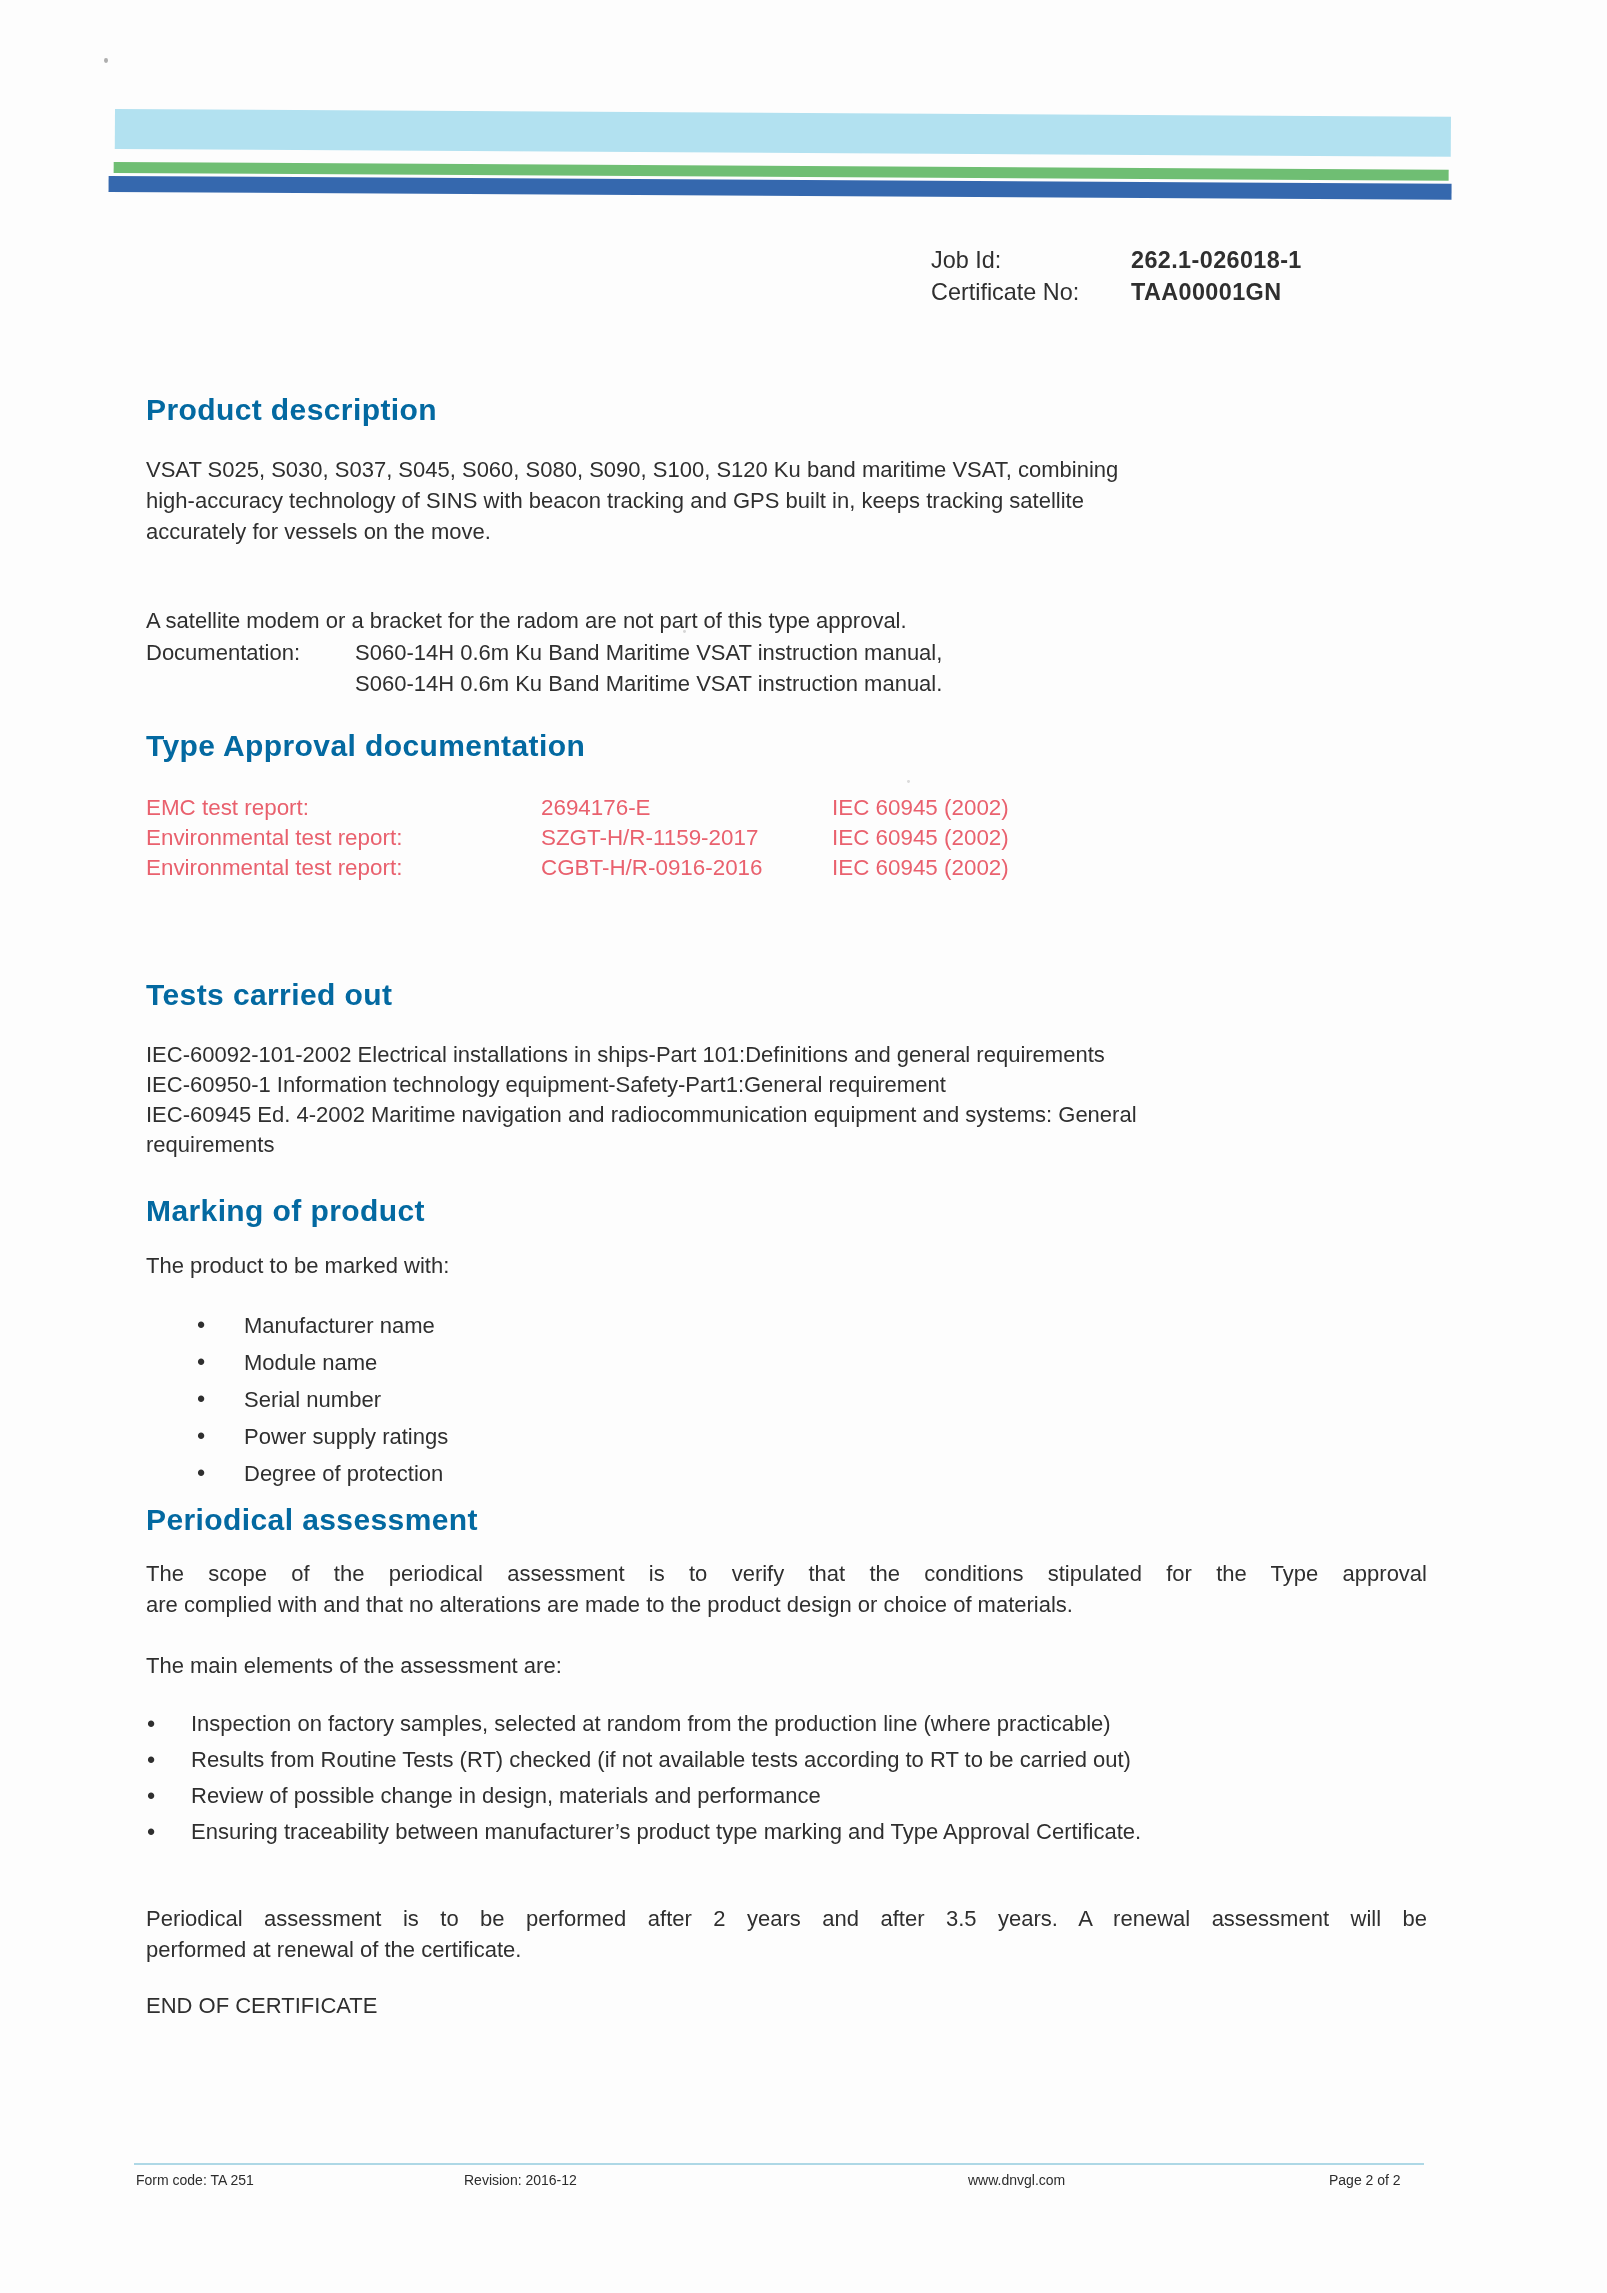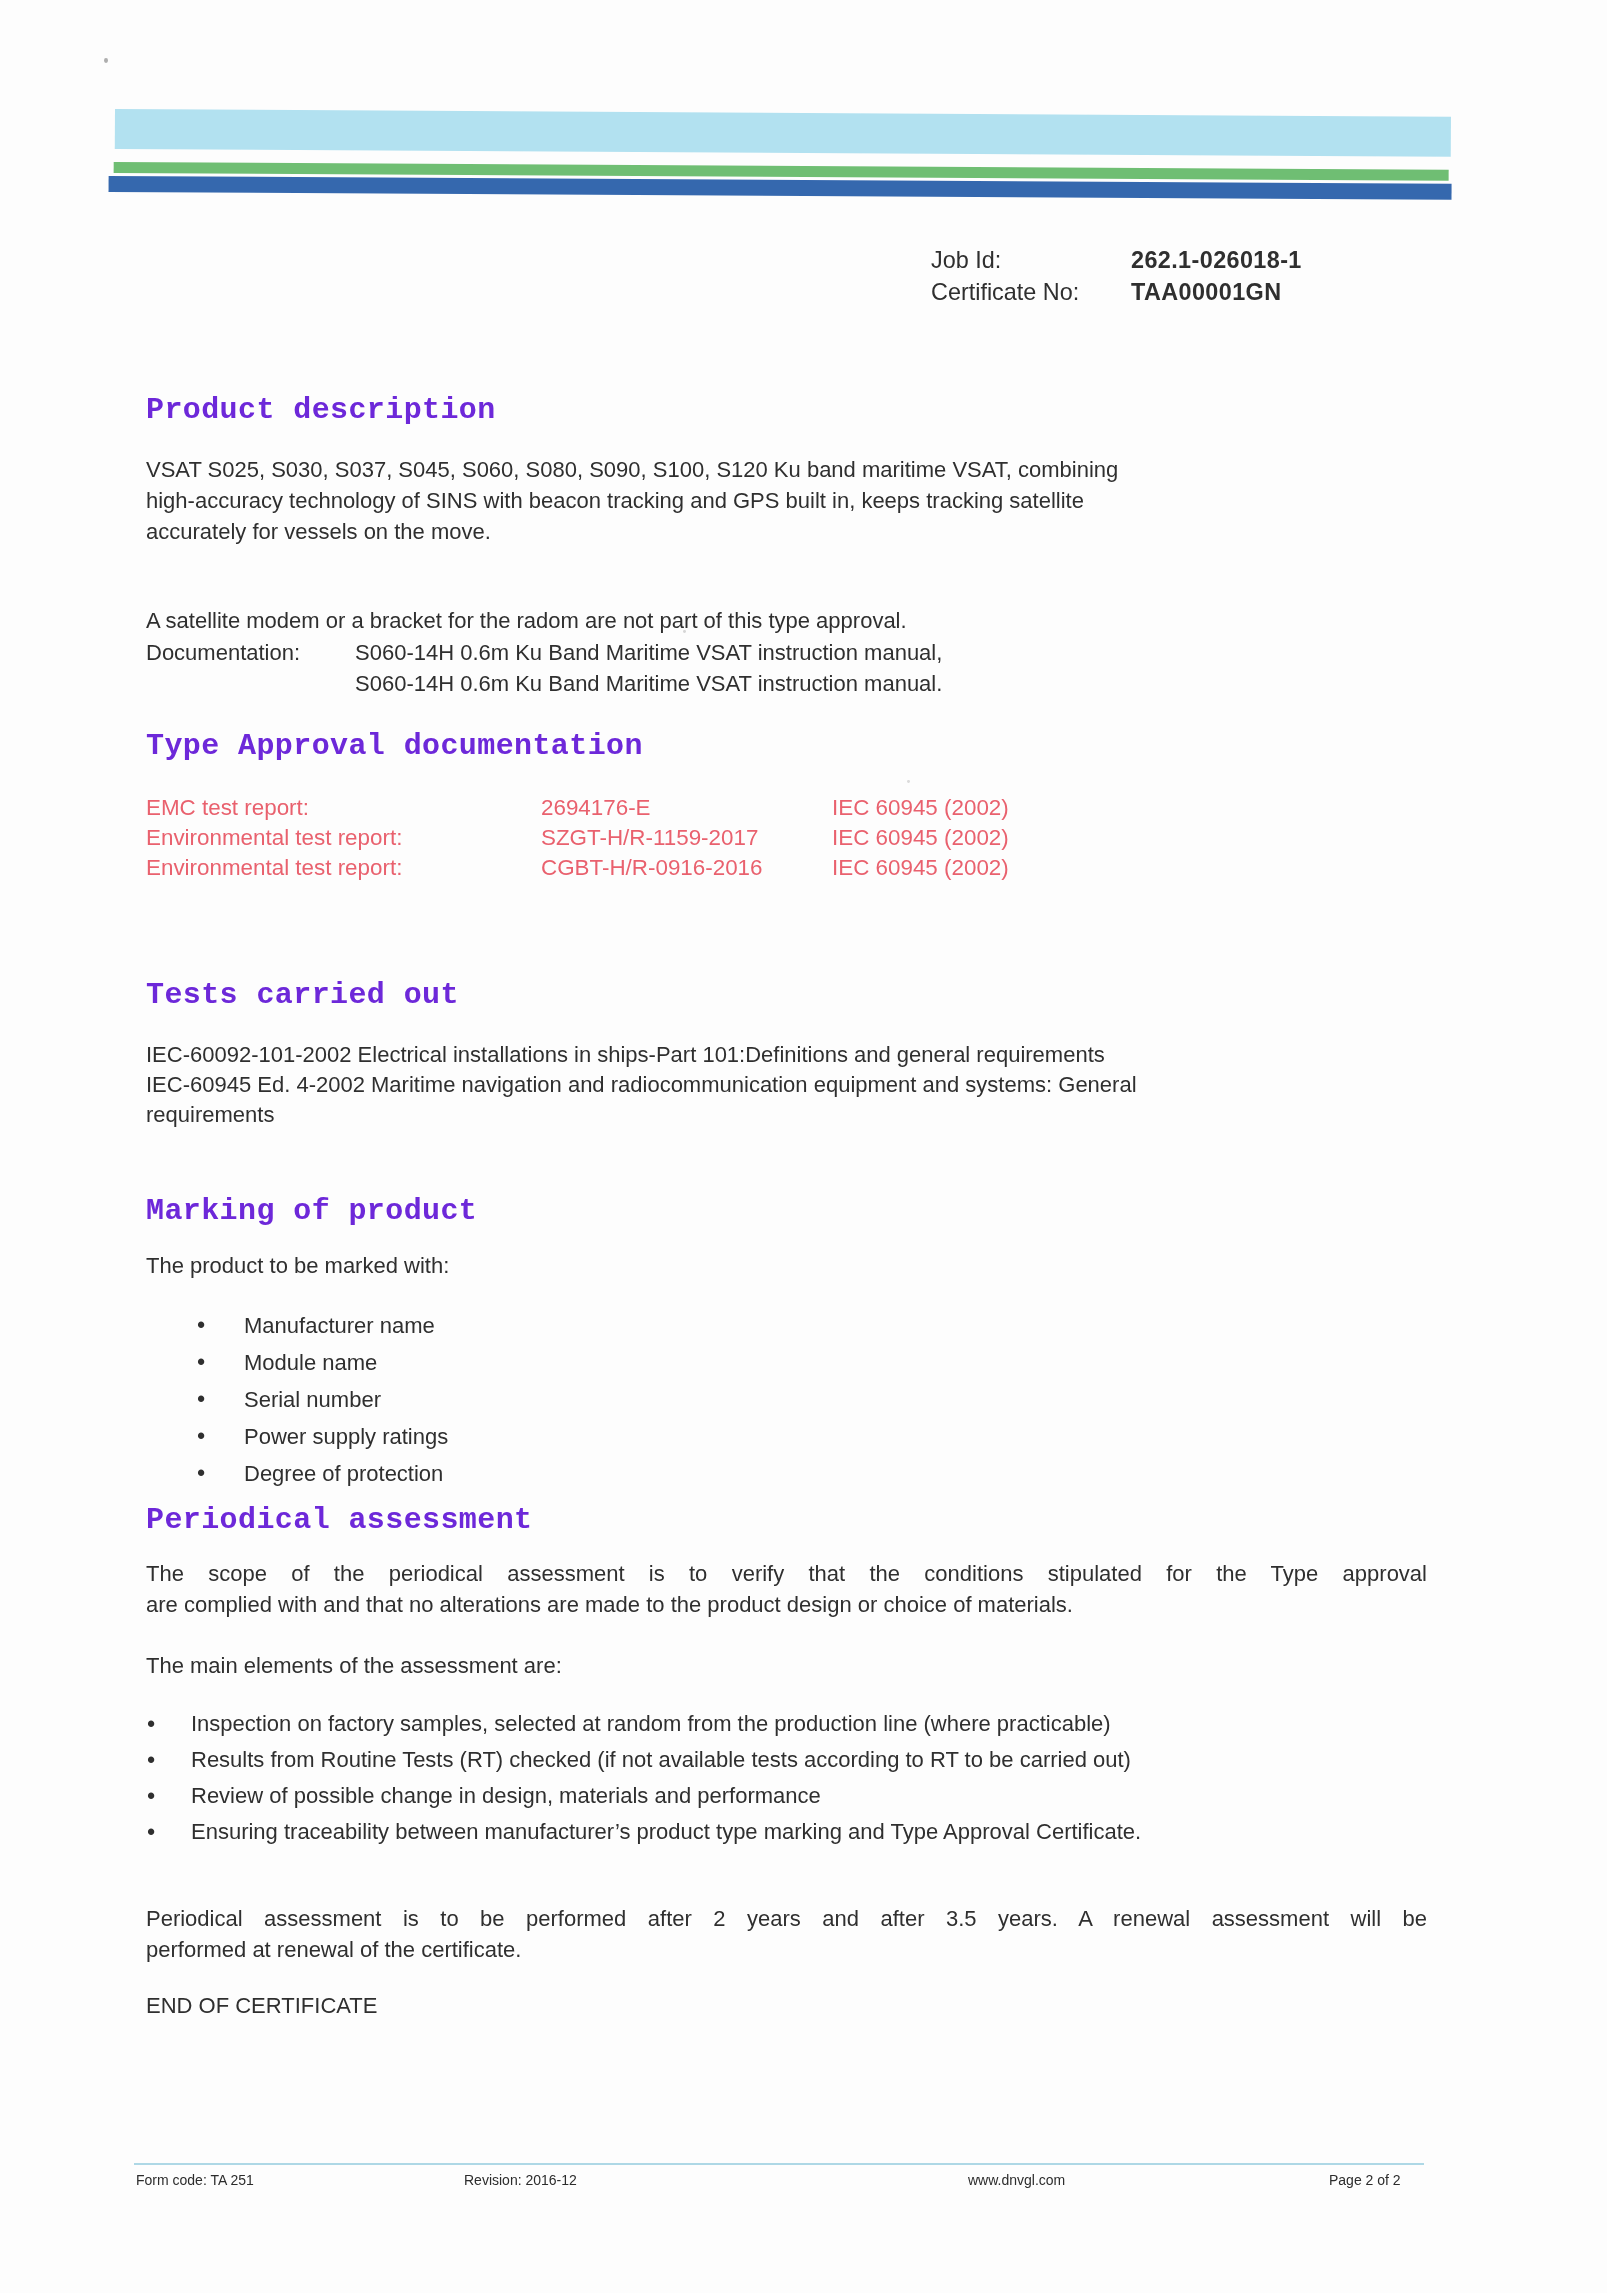--- a/index.html
+++ b/index.html
@@ -27,21 +27,21 @@
   .bar-cyan{left:115px;top:109px;width:1336px;height:40px;background:var(--band-cyan);}
   .bar-green{left:114px;top:162px;width:1335px;height:10.7px;background:var(--band-green);}
   .bar-blue{left:109px;top:176px;width:1343px;height:15.6px;background:var(--band-blue);}
   
   .job-block{position:absolute;left:931px;top:244px;font-size:23.4px;line-height:32px;}
   .job-row{display:grid;grid-template-columns:200px auto;}
   .job-label{font-weight:normal;}
   .job-value{font-weight:bold;letter-spacing:0.4px;}
   
   .abs{position:absolute;left:146px;}
-  .heading{font-size:30px;font-weight:bold;letter-spacing:0.4px;color:#6d28d9;font-family:Liberation Mono, monospace;}
+  .heading{font-size:30px;font-weight:bold;letter-spacing:0.4px;color:#0369a1;}
   .body-text{font-size:22px;line-height:31px;color:var(--ink);}
   .lines div{white-space:nowrap;}
   .jline{white-space:normal !important;text-align:justify;text-align-last:justify;width:1281px;}
   
   .doc-block{position:relative;padding-left:209px;font-size:22px;line-height:31px;}
   .doc-label{position:absolute;left:0;top:0;}
   .doc-block div{white-space:nowrap;}
   
   .report-table{font-size:22.4px;line-height:30px;color:var(--report-red);}
   .report-row{display:grid;grid-template-columns:395px 291px auto;}
@@ -126,20 +126,21 @@
       <span>Environmental test report:</span>
       <span>CGBT-H/R-0916-2016</span>
       <span>IEC 60945 (2002)</span>
     </div>
   </div>
 
   <h2 class="abs heading" style="top:978px;">Tests carried out</h2>
 
   <div class="abs body-text lines" style="top:1040px;line-height:30px;">
     <div>IEC-60092-101-2002 Electrical installations in ships-Part 101:Definitions and general requirements</div>
+    <div>IEC-60950-1 Information technology equipment-Safety-Part1:General requirement</div>
     <div>IEC-60945 Ed. 4-2002 Maritime navigation and radiocommunication equipment and systems: General</div>
     <div>requirements</div>
   </div>
 
   <h2 class="abs heading" style="top:1194px;">Marking of product</h2>
 
   <div class="abs body-text" style="top:1250px;white-space:nowrap;">The product to be marked with:</div>
 
   <div class="abs bullets marking-bullets" style="top:1307px;">
     <div class="bullet-item">Manufacturer name</div>

